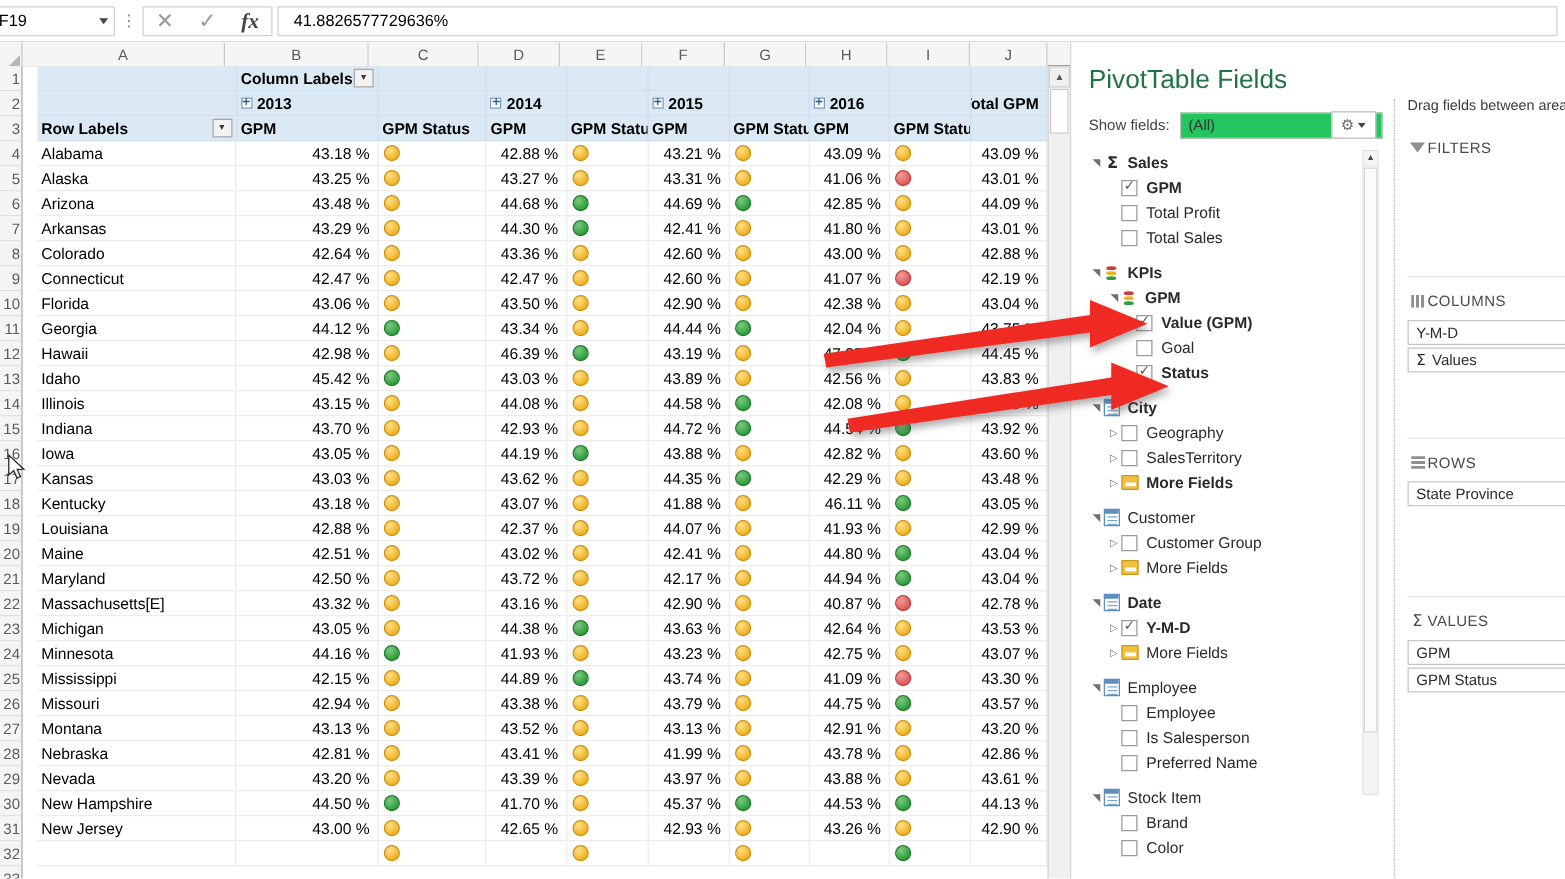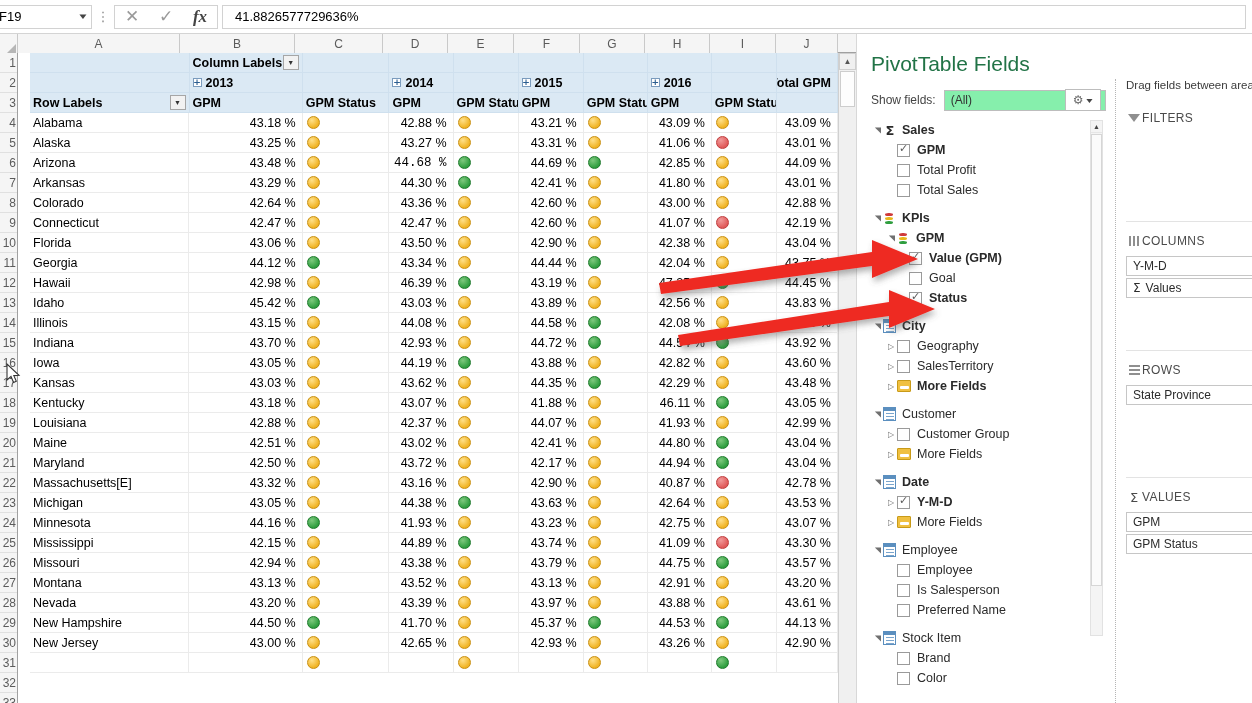--- a/index.html
+++ b/index.html
@@ -139,21 +139,21 @@
   .pane-title {
     position: absolute; left: 14px; top: 18px;
     font-size: 21px; color: #217346; font-weight: normal;
   }
   .showfields-row {
     position: absolute; left: 14px; top: 55px; width: 235px; height: 22px;
     display: flex; align-items: center;
   }
   .sf-label { font-size: 12px; color: #444; margin-right: 8px; }
   .sf-select {
-    flex: 1; height: 21px; border: 1px solid #bdbdbd; background: #86efac;
+    flex: 1; height: 21px; border: 1px solid #bdbdbd; background: #22c55e;
     display: flex; align-items: center; padding: 0 14px 0 6px;
     font-size: 12px; color: #333; justify-content: space-between;
   }
   .sf-select .caret { font-size: 8px; color: #444; transform: scaleX(1.6); }
   .gear-btn {
     position: absolute; left: 208px; top: 55px; width: 36px; height: 22px;
     border: 1px solid #bdbdbd; background: #fff;
     display: flex; align-items: center; justify-content: center; gap: 3px;
   }
   .gear-btn .g { font-size: 12px; color: #6b6b6b; }
@@ -417,21 +417,21 @@
             <span class="orb red"></span>
           </div>
           <div class="cell num" style="width: 62px;">43.01 %</div>
         </div>
         <div class="row">
           <div class="cell " style="width: 162px;">Arizona</div>
           <div class="cell num" style="width: 115px;">43.48 %</div>
           <div class="cell kpi-cell" style="width: 88px;">
             <span class="orb yellow"></span>
           </div>
-          <div class="cell num" style="width: 65px; font-family: Liberation Mono, monospace;">44.68 %</div>
+          <div class="cell num" style="width: 65px;">44.68 %</div>
           <div class="cell kpi-cell" style="width: 66px;">
             <span class="orb green"></span>
           </div>
           <div class="cell num" style="width: 66px;">44.69 %</div>
           <div class="cell kpi-cell" style="width: 65px;">
             <span class="orb green"></span>
           </div>
           <div class="cell num" style="width: 65px;">42.85 %</div>
           <div class="cell kpi-cell" style="width: 66px;">
             <span class="orb yellow"></span>
@@ -850,20 +850,40 @@
           </div>
           <div class="cell num" style="width: 66px;">43.13 %</div>
           <div class="cell kpi-cell" style="width: 65px;">
             <span class="orb yellow"></span>
           </div>
           <div class="cell num" style="width: 65px;">42.91 %</div>
           <div class="cell kpi-cell" style="width: 66px;">
             <span class="orb yellow"></span>
           </div>
           <div class="cell num" style="width: 62px;">43.20 %</div>
+        </div>
+        <div class="row">
+          <div class="cell " style="width: 162px;">Nebraska</div>
+          <div class="cell num" style="width: 115px;">42.81 %</div>
+          <div class="cell kpi-cell" style="width: 88px;">
+            <span class="orb yellow"></span>
+          </div>
+          <div class="cell num" style="width: 65px;">43.41 %</div>
+          <div class="cell kpi-cell" style="width: 66px;">
+            <span class="orb yellow"></span>
+          </div>
+          <div class="cell num" style="width: 66px;">41.99 %</div>
+          <div class="cell kpi-cell" style="width: 65px;">
+            <span class="orb yellow"></span>
+          </div>
+          <div class="cell num" style="width: 65px;">43.78 %</div>
+          <div class="cell kpi-cell" style="width: 66px;">
+            <span class="orb yellow"></span>
+          </div>
+          <div class="cell num" style="width: 62px;">42.86 %</div>
         </div>
         <div class="row">
           <div class="cell " style="width: 162px;">Nevada</div>
           <div class="cell num" style="width: 115px;">43.20 %</div>
           <div class="cell kpi-cell" style="width: 88px;">
             <span class="orb yellow"></span>
           </div>
           <div class="cell num" style="width: 65px;">43.39 %</div>
           <div class="cell kpi-cell" style="width: 66px;">
             <span class="orb yellow"></span>

